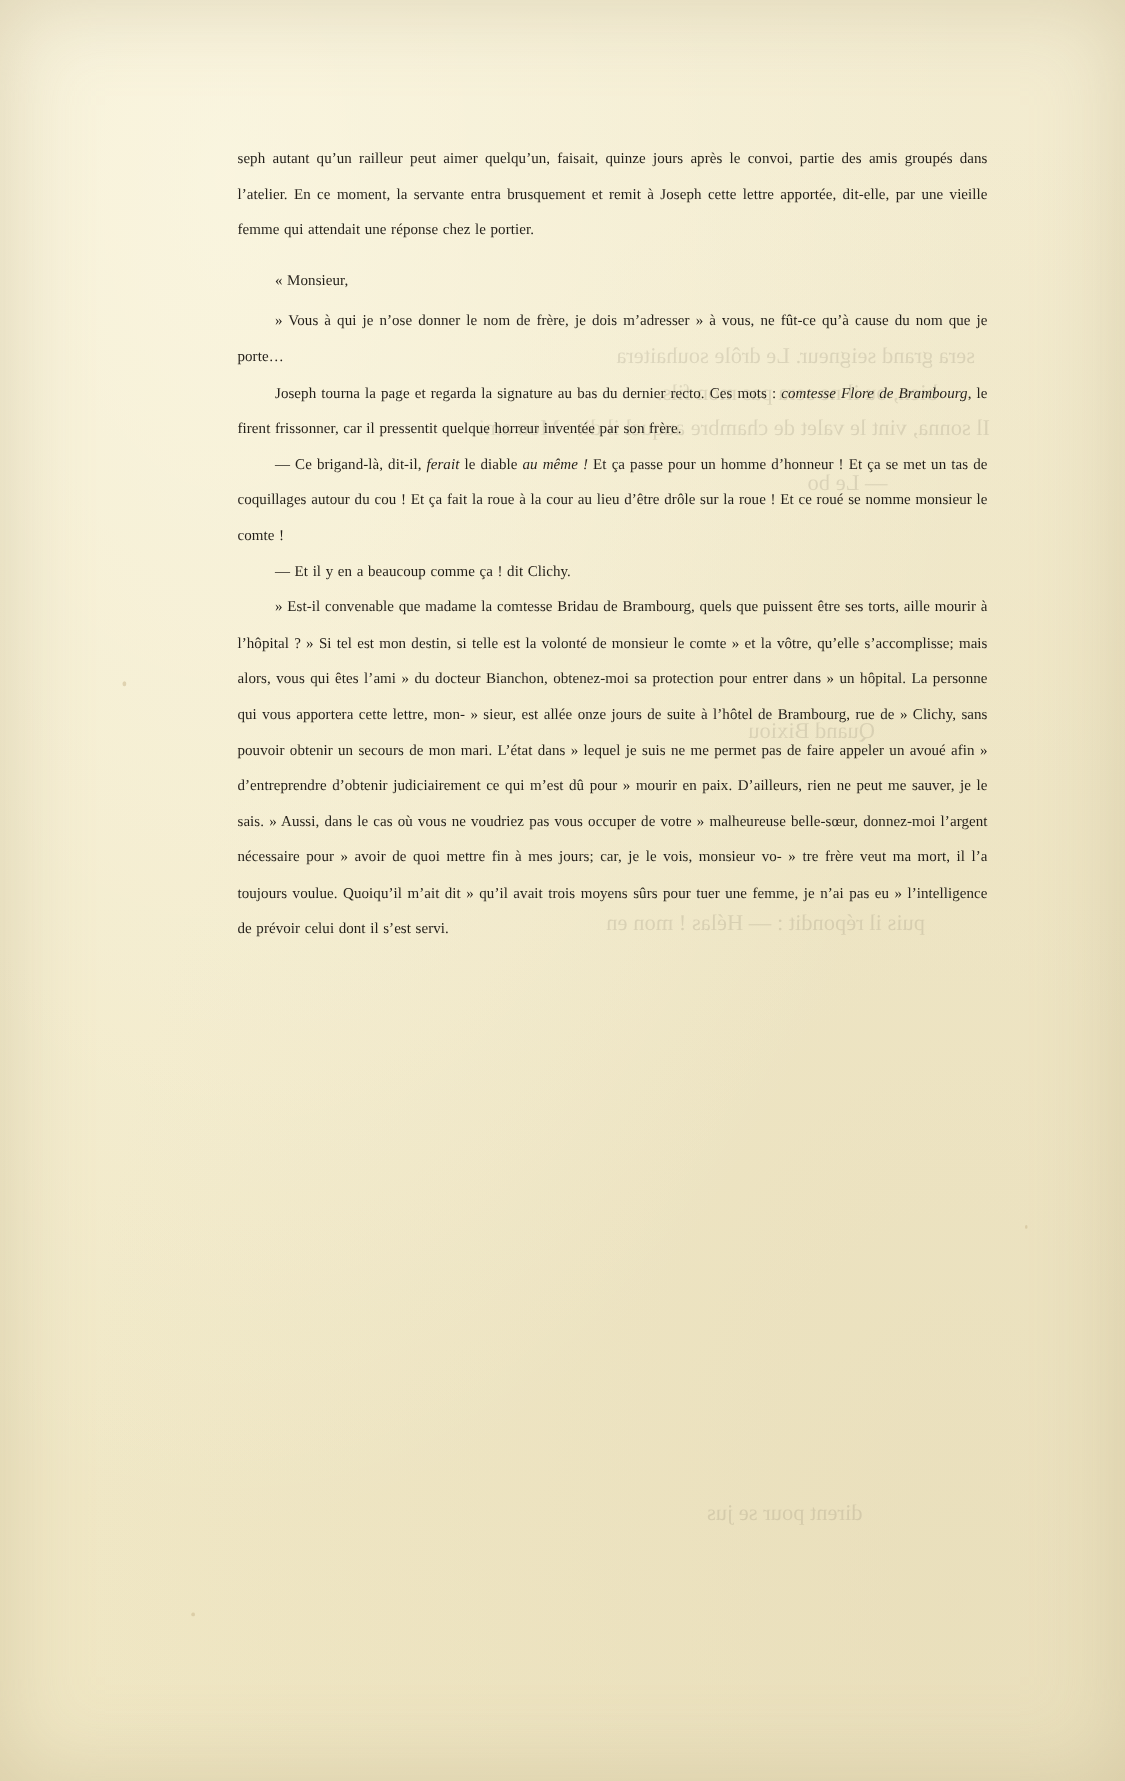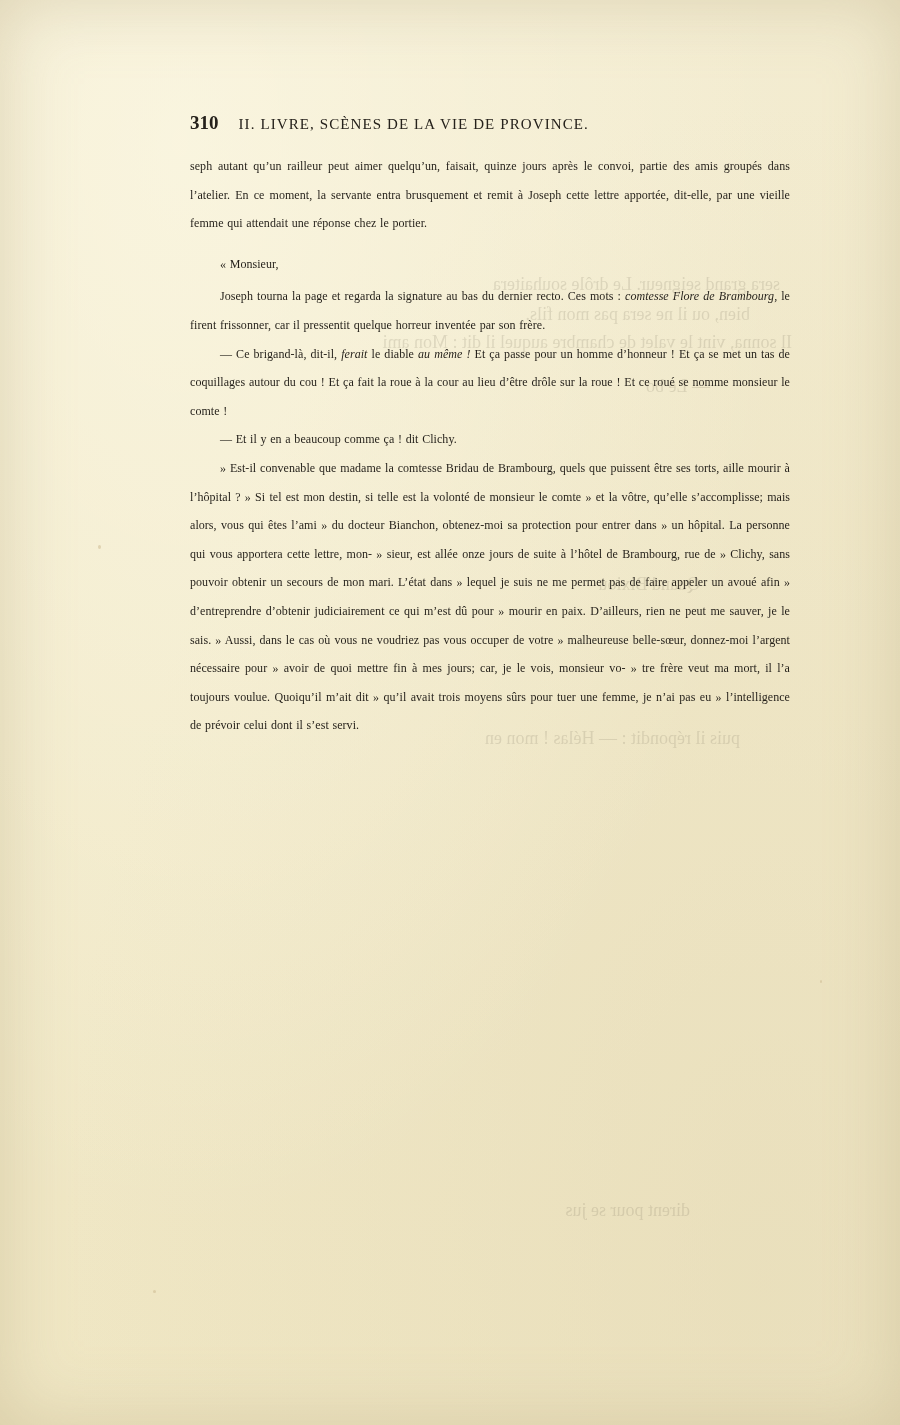--- a/index.html
+++ b/index.html
@@ -110,30 +110,28 @@
   <div style="left:108px; top:328px;">Il sonna, vint le valet de chambre auquel il dit : Mon ami</div>
   <div style="left:190px; top:372px;">— Le bo</div>
   <div style="left:200px; top:570px;">Quand Bixiou</div>
   <div style="left:160px; top:724px;">puis il répondit : — Hélas ! mon en</div>
   <div style="left:210px; top:1196px;">dirent pour se jus</div>
 </div>
 
 <div class="page">
   <div class="content">
 
-    <div class="running-head">
-      <span class="folio">310</span><span class="rh-text">II. LIVRE, SCÈNES DE LA VIE DE PROVINCE.</span>
-    </div>
 
     <p class="hang">seph autant qu’un railleur peut aimer quelqu’un, faisait, quinze jours après le convoi, partie des amis groupés dans l’atelier. En ce moment, la servante entra brusquement et remit à Joseph cette lettre apportée, dit-elle, par une vieille femme qui attendait une réponse chez le portier.</p>
 
     <div style="height:12px"></div>
     <p class="indent">« Monsieur,</p>
 
     <div style="height:4px"></div>
+    <p class="indent">» Vous à qui je n’ose donner le nom de frère, je dois m’adresser » à vous, ne fût-ce qu’à cause du nom que je porte…</p>
 
     <p class="indent"><span>Joseph tourna la page et regarda la signature au bas du dernier recto. Ces mots : </span><span class="it">comtesse Flore de Brambourg</span><span>, le firent frissonner, car il pressentit quelque horreur inventée par son frère.</span></p>
 
     <p class="indent"><span>— Ce brigand-là, dit-il, </span><span class="it">ferait</span><span> le diable </span><span class="it">au même !</span><span> Et ça passe pour un homme d’honneur ! Et ça se met un tas de coquillages autour du cou ! Et ça fait la roue à la cour au lieu d’être drôle sur la roue ! Et ce roué se nomme monsieur le comte !</span></p>
 
     <p class="indent">— Et il y en a beaucoup comme ça ! dit Clichy.</p>
 
 
 
     <p class="indent">» Est-il convenable que madame la comtesse Bridau de Brambourg, quels que puissent être ses torts, aille mourir à l’hôpital ? » Si tel est mon destin, si telle est la volonté de monsieur le comte » et la vôtre, qu’elle s’accomplisse; mais alors, vous qui êtes l’ami » du docteur Bianchon, obtenez-moi sa protection pour entrer dans » un hôpital. La personne qui vous apportera cette lettre, mon- » sieur, est allée onze jours de suite à l’hôtel de Brambourg, rue de » Clichy, sans pouvoir obtenir un secours de mon mari. L’état dans » lequel je suis ne me permet pas de faire appeler un avoué afin » d’entreprendre d’obtenir judiciairement ce qui m’est dû pour » mourir en paix. D’ailleurs, rien ne peut me sauver, je le sais. » Aussi, dans le cas où vous ne voudriez pas vous occuper de votre » malheureuse belle-sœur, donnez-moi l’argent nécessaire pour » avoir de quoi mettre fin à mes jours; car, je le vois, monsieur vo- » tre frère veut ma mort, il l’a toujours voulue. Quoiqu’il m’ait dit » qu’il avait trois moyens sûrs pour tuer une femme, je n’ai pas eu » l’intelligence de prévoir celui dont il s’est servi.</p>

